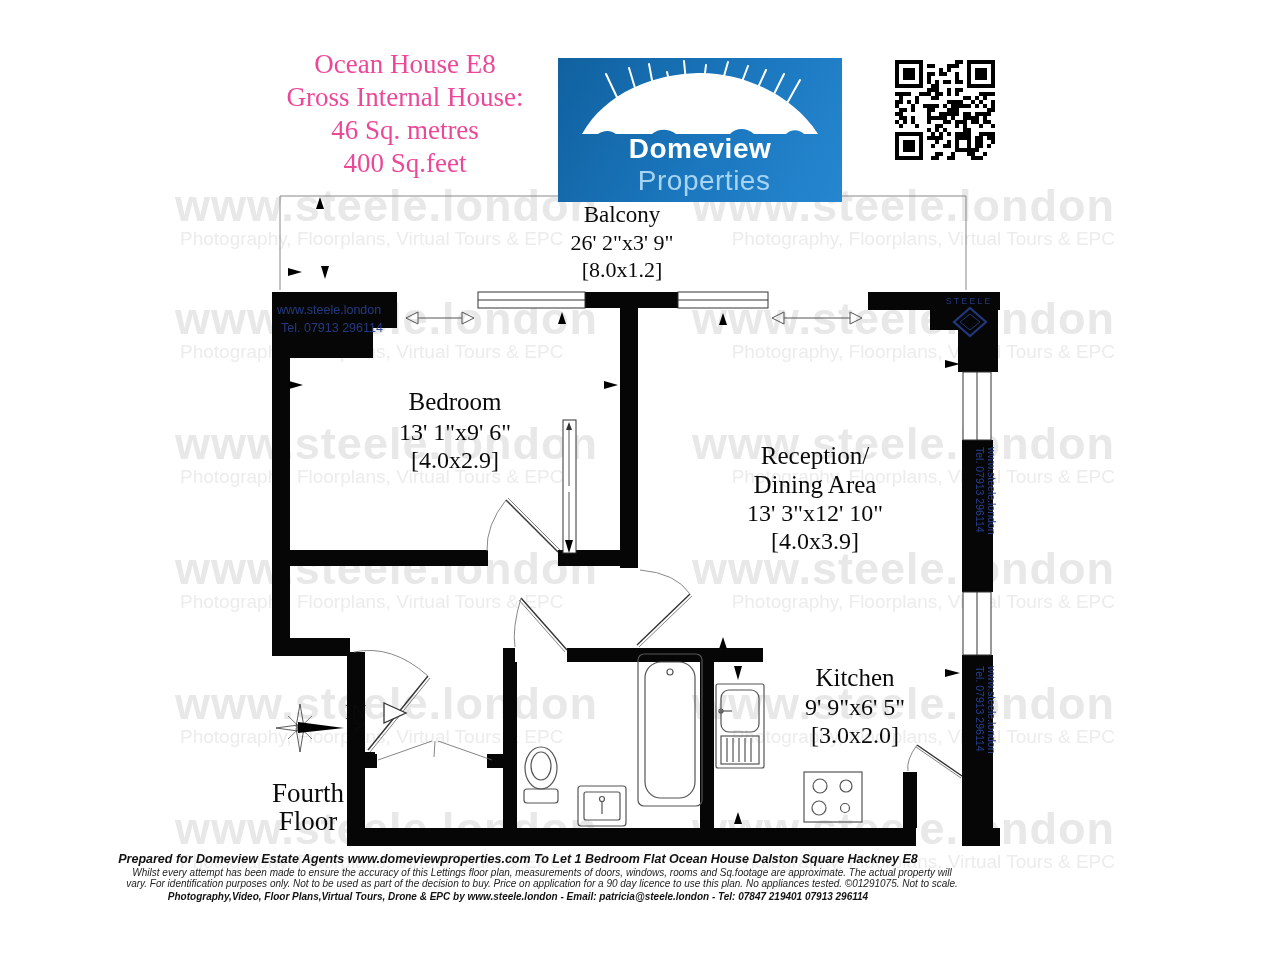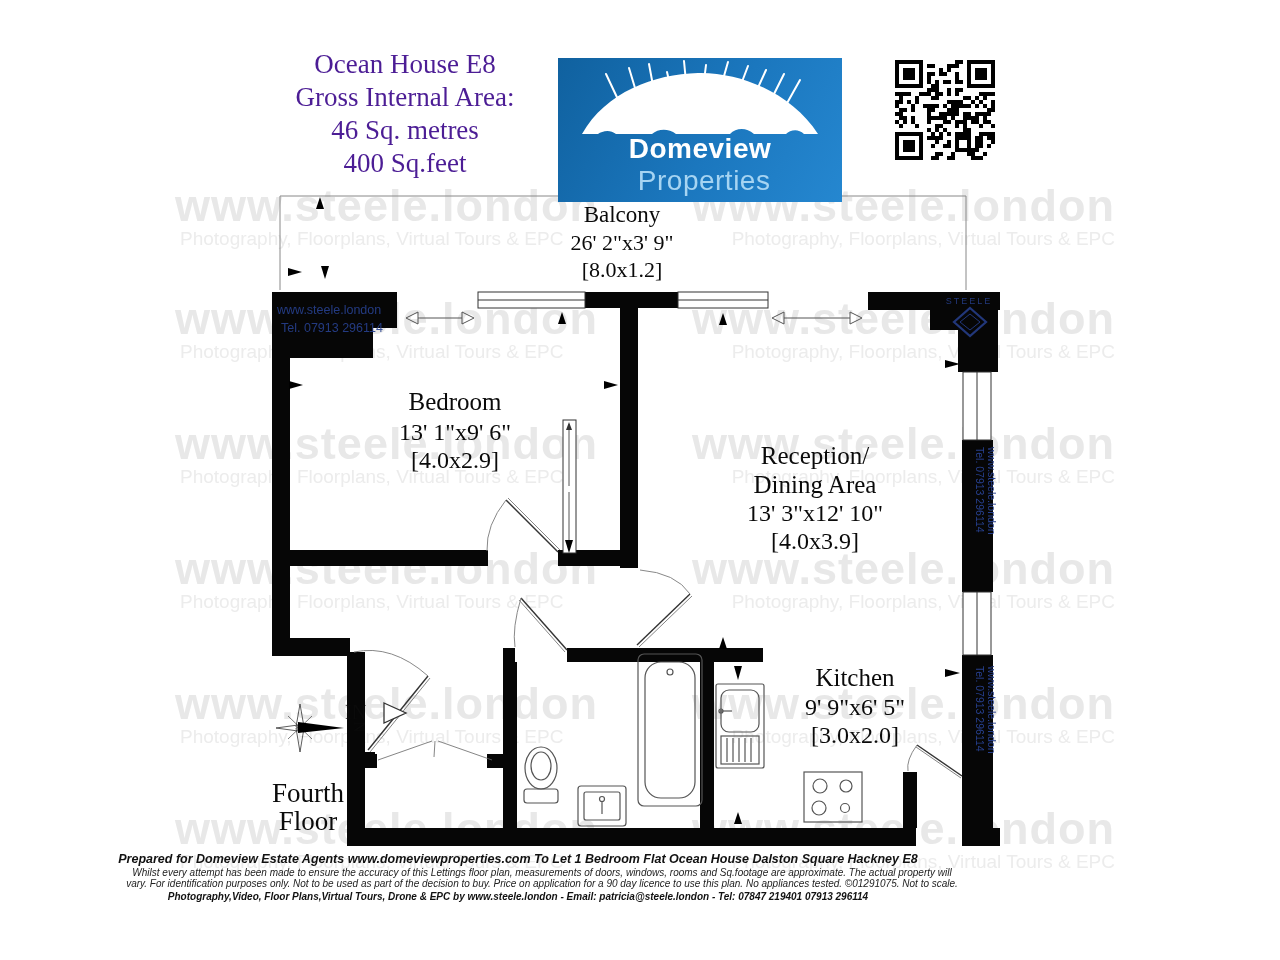--- a/index.html
+++ b/index.html
@@ -6,21 +6,21 @@
   .page{position:relative;width:1280px;height:960px;background:#fff;overflow:hidden;
         font-family:"Liberation Sans",sans-serif;}
   
   .wm-layer{position:absolute;inset:0;z-index:0;}
   .wm-row{position:absolute;left:175px;width:940px;display:flex;justify-content:space-between;}
   .wm-big{font-size:45px;font-weight:600;color:#e8e8e8;letter-spacing:1px;white-space:nowrap;}
   .wm-sm-row{position:absolute;left:180px;width:935px;display:flex;justify-content:space-between;align-items:center;}
   .wm-sm{font-size:19px;color:#ececec;white-space:nowrap;}
   
   .title-block{position:absolute;left:250px;top:48px;width:310px;z-index:2;text-align:center;
-               font-family:"Liberation Serif",serif;font-size:27px;line-height:33px;color:#4c1d95;}
+               font-family:"Liberation Serif",serif;font-size:27px;line-height:33px;color:#ec4899;}
   
   .logo{position:absolute;left:558px;top:58px;width:284px;height:144px;z-index:2;
         background:linear-gradient(120deg,#10619f 0%,#1b77be 55%,#2587d0 100%);}
   .logo svg{position:absolute;left:0;top:0;}
   .logo-text{position:absolute;bottom:5px;width:100%;text-align:center;font-size:28px;letter-spacing:.5px;}
   .logo-text .b1{color:#ffffff;font-weight:700;}
   .logo-text .b2{color:#a6d4f2;font-weight:400;}
   
   .qr{position:absolute;left:895px;top:60px;width:100px;height:100px;z-index:2;background:#fff;}
   
@@ -99,21 +99,21 @@
         <span class="wm-big">www.steele.london</span>
       </div>
     <div class="wm-sm-row" style="top:851px">
         <span class="wm-sm">Photography, Floorplans, Virtual Tours &amp; EPC</span>
         <span class="wm-sm">Photography, Floorplans, Virtual Tours &amp; EPC</span>
       </div>
   </div>
 
   <div class="title-block">
     <div>Ocean House E8</div>
-    <div>Gross Internal Area:</div>
+    <div>Gross Internal House:</div>
     <div>46 Sq. metres</div>
     <div>400 Sq.feet</div>
   </div>
 
   <div class="logo">
     <svg width="284" height="112" viewBox="0 0 284 112">
       <g stroke="#ffffff" stroke-width="2" stroke-linecap="round">
         <line x1="64" y1="50" x2="48" y2="16"></line>
         <line x1="80" y1="40" x2="71" y2="10"></line>
         <line x1="96" y1="33" x2="91" y2="6"></line>

